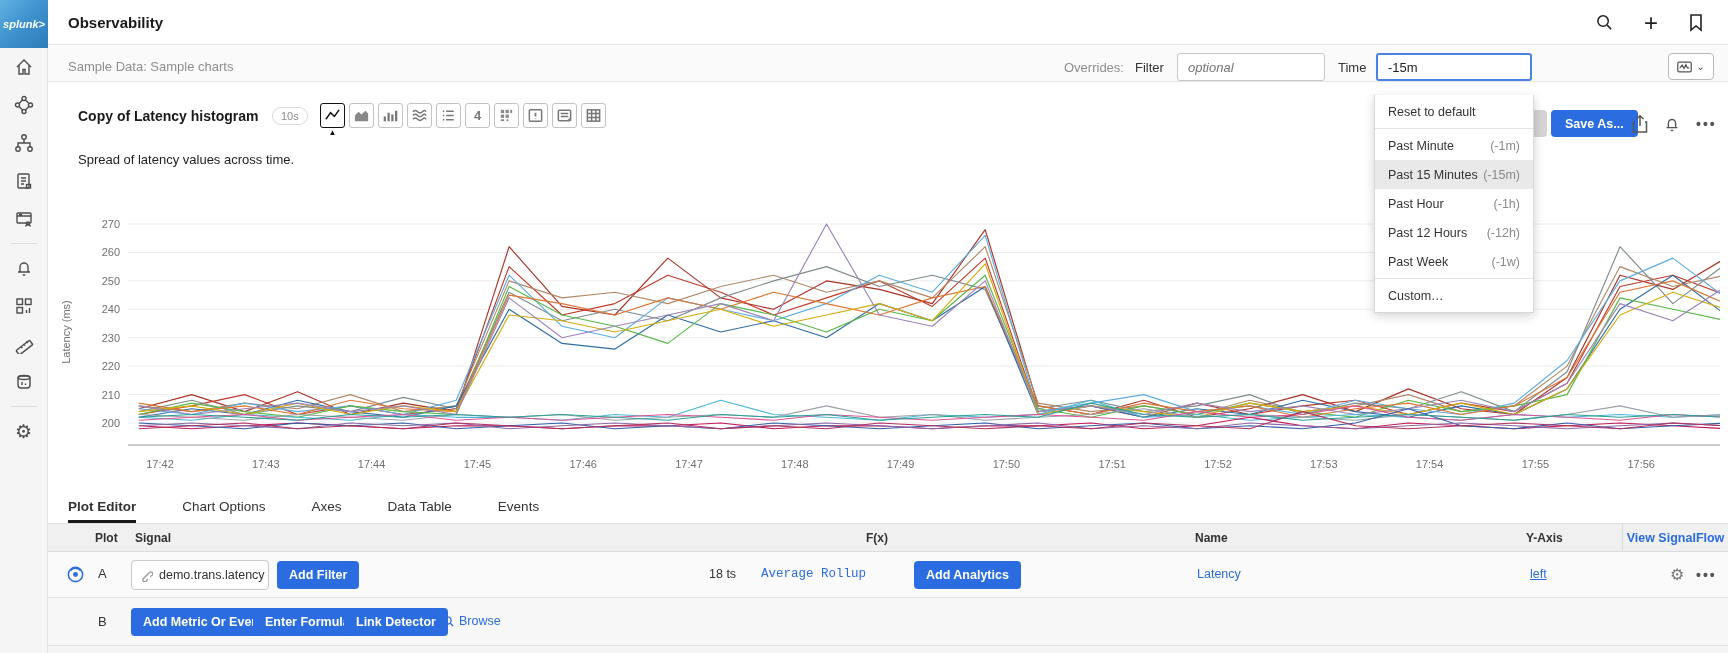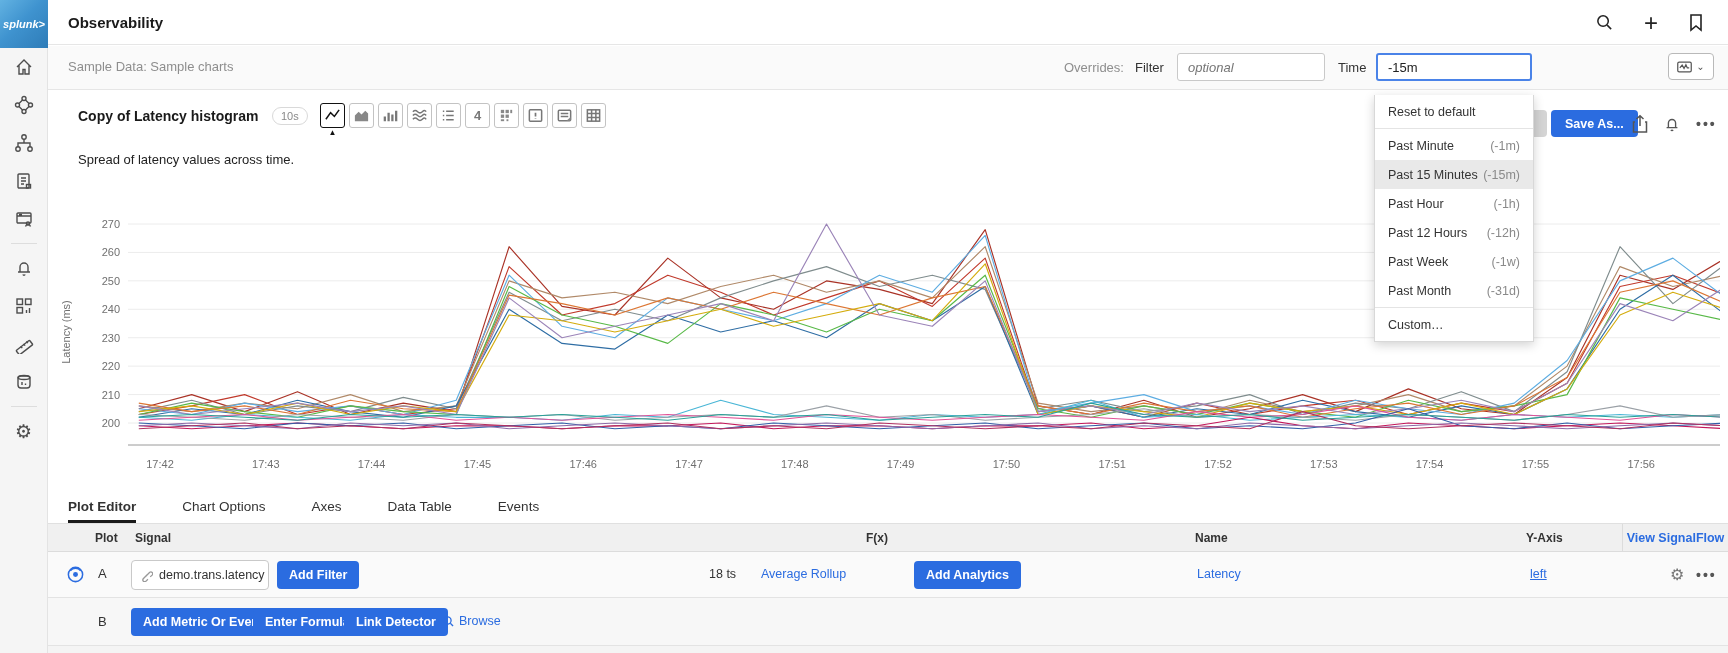--- a/index.html
+++ b/index.html
@@ -22,21 +22,21 @@
   
   .header { position:absolute; left:48px; top:0; width:1680px; height:45px; background:#fff;
     border-bottom:1px solid #e6e6e6; display:flex; align-items:center; }
   .header-title { font-size:15px; font-weight:bold; margin-left:20px; }
   .header-actions { position:absolute; right:24px; top:0; height:45px; display:flex;
     align-items:center; gap:30px; }
   .hicon { cursor:pointer; color:#222; display:flex; align-items:center; }
   .hicon svg { stroke:#222; fill:none; stroke-width:1.6; }
 
   
-  .toolbar { position:absolute; left:48px; top:46px; width:1680px; height:44px;
+  .toolbar { position:absolute; left:48px; top:46px; width:1680px; height:36px;
     background:#fafafa; border-bottom:1px solid #e6e6e6; }
   .breadcrumb { position:absolute; left:20px; top:13px; font-size:13px; color:#8e8e8e; }
   .tb-label { position:absolute; top:14px; font-size:13px; color:#8e8e8e; }
   .tb-dark  { color:#333; }
   .filter-input { position:absolute; left:1129px; top:7px; width:148px; height:28px;
     border:1px solid #c9c9c9; border-radius:3px; background:#fff; font-size:13px;
     font-style:italic; color:#9a9a9a; padding:0 10px; font-family:"Liberation Sans",sans-serif; }
   .time-input { position:absolute; left:1328px; top:7px; width:156px; height:28px;
     border:2px solid #4a83e8; border-radius:3px; background:#fff; font-size:13px;
     color:#222; padding:0 10px; font-family:"Liberation Sans",sans-serif; }
@@ -403,24 +403,20 @@
       <span class="sc">(-1h)</span>
     </div>
     <div class="mitem">
       <span>Past 12 Hours</span>
       <span class="sc">(-12h)</span>
     </div>
     <div class="mitem">
       <span>Past Week</span>
       <span class="sc">(-1w)</span>
     </div>
-    <div class="mitem">
-      <span>Past Month</span>
-      <span class="sc">(-31d)</span>
-    </div>
     <div class="mdiv"></div>
     <div class="mitem">
       <span>Custom…</span>
     </div>
   </div>
 
   <div class="tabs">
     <div class="tab first active">Plot Editor</div>
     <div class="tab">Chart Options</div>
     <div class="tab">Axes</div>
@@ -450,21 +446,21 @@
       </div>
       <span class="plot-letter" style="left:50px;">A</span>
       <div class="sig-pill">
         <svg width="13" height="13" viewBox="0 0 14 14">
             <path d="M6 8 L10.5 3.5 a2 2 0 0 1 2.8 2.8 L11 8.5 M8 6 L3.5 10.5 a2 2 0 0 0 2.8 2.8 L8.5 11"></path>
           </svg>
         <span>demo.trans.latency</span>
       </div>
       <button class="blue-btn abs" style="left:229px; top:9px;">Add Filter</button>
       <span class="abs" style="left:661px; top:15px; font-size:12.5px; color:#333;">18 ts</span>
-      <span class="link abs" style="left:713px; top:15px;">Average Rollup</span>
+      <span class="link abs" style="left:713px; top:15px;font-family:Liberation Mono, monospace;">Average Rollup</span>
       <button class="blue-btn abs" style="left:866px; top:9px;">Add Analytics</button>
       <span class="link abs" style="left:1149px; top:15px;">Latency</span>
       <span class="link u abs" style="left:1482px; top:15px;">left</span>
       <span class="abs" style="left:1622px; top:13px; font-size:16px; color:#777; cursor:pointer;"><span>⚙</span></span>
       <span class="dots abs" style="left:1648px; top:15px; cursor:pointer;"><span>•••</span></span>
     </div>
 
     <div class="rowB">
       <span class="plot-letter" style="left:50px; top:16px;">B</span>
       <button class="blue-btn abs" style="left:83px; top:10px;">Add Metric Or Event</button>

